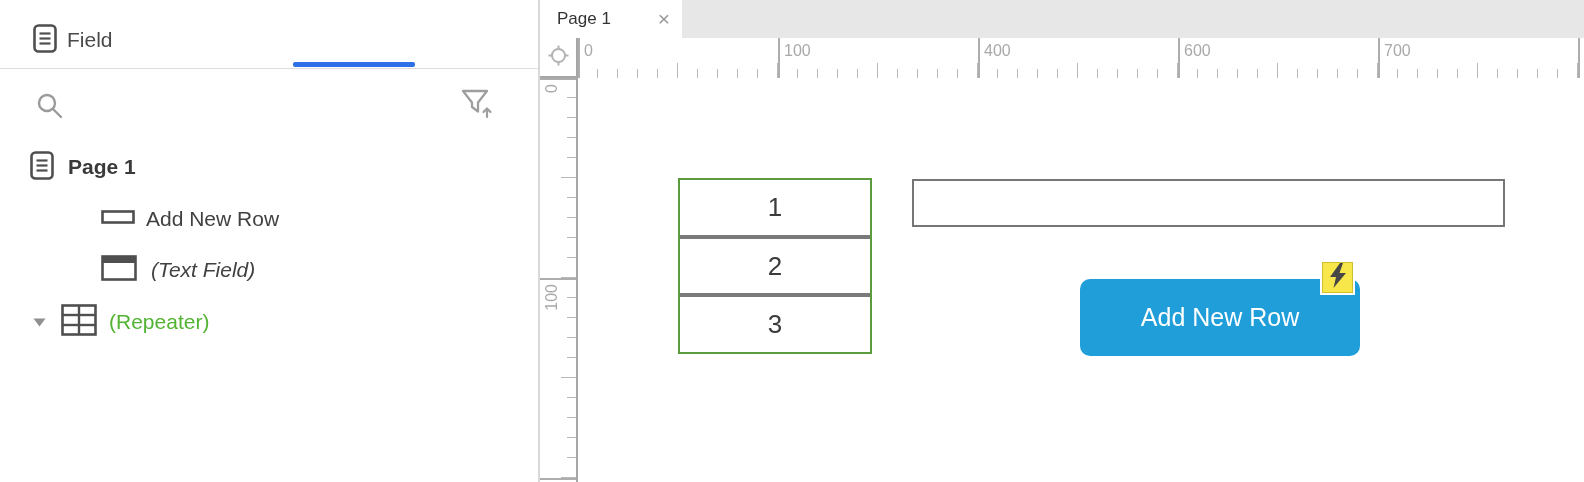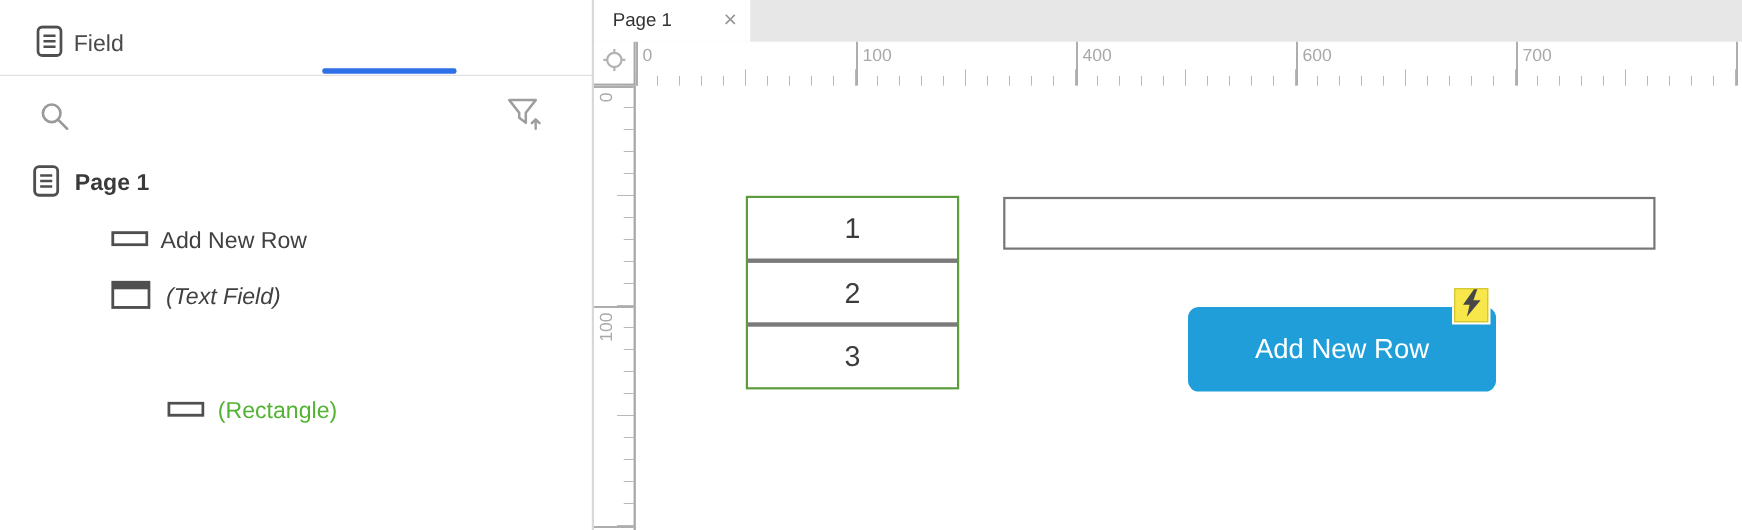--- a/index.html
+++ b/index.html
@@ -151,29 +151,37 @@
     <div class="tree-row row-textfield">
       <span class="widget-icon">
         <svg width="36" height="26" viewBox="0 0 36 26" fill="none">
           <rect x="1.5" y="1.5" width="33" height="23" stroke="#4f4f4f" stroke-width="2.6"></rect>
           <rect x="2" y="2" width="32" height="6" fill="#4f4f4f"></rect>
         </svg>
       </span>
       <span class="label">(Text Field)</span>
     </div>
 
-
-    <div class="tree-row row-rectangle">
-      <span class="widget-icon">
-        <svg width="34" height="14" viewBox="0 0 34 14" fill="none">
-          <rect x="1.5" y="1.5" width="31" height="11" stroke="#4f4f4f" stroke-width="2.6"></rect>
-        </svg>
-      </span>
-      <span class="label green">(Rectangle)</span>
-    </div>
+    <div class="tree-row row-repeater">
+      <span class="caret">
+        <svg width="13" height="9" viewBox="0 0 13 9">
+            <polygon points="0.5,0.5 12.5,0.5 6.5,8.5" fill="#8f8f8f"></polygon>
+          </svg>
+      </span>
+      <span class="widget-icon">
+        <svg width="36" height="32" viewBox="0 0 36 32" fill="none">
+          <rect x="1.5" y="1.5" width="33" height="29" stroke="#4f4f4f" stroke-width="2.6"></rect>
+          <line x1="18" y1="2" x2="18" y2="30" stroke="#4f4f4f" stroke-width="2.4"></line>
+          <line x1="2" y1="11" x2="34" y2="11" stroke="#4f4f4f" stroke-width="2.4"></line>
+          <line x1="2" y1="21" x2="34" y2="21" stroke="#4f4f4f" stroke-width="2.4"></line>
+        </svg>
+      </span>
+      <span class="label green">(Repeater)</span>
+    </div>
+
   </div>
 
   <div class="vsep"></div>
 
   <div class="tabstrip">
     <div class="canvas-tab">
       <span class="tab-title">Page 1</span>
       <span class="close">×</span>
     </div>
   </div>

